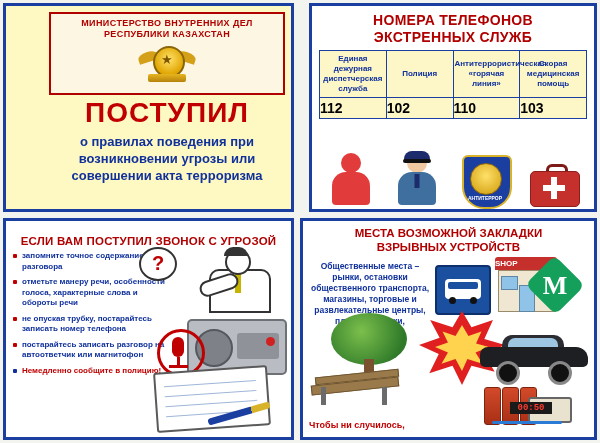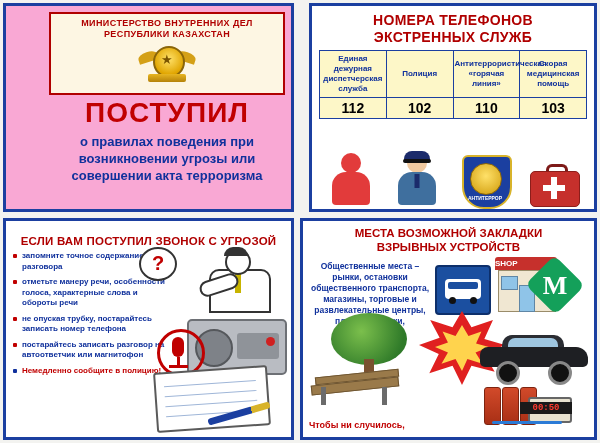--- a/index.html
+++ b/index.html
@@ -20,21 +20,21 @@
   }
   .panel{
     position:relative;
     box-sizing:border-box;
     border:3px solid #1b3fa0;
     margin:3px;
     background:#ffffff;
     overflow:hidden;
   }
   
-  .p1{background:#f9a8d4;padding-left:37px;}
+  .p1{background:#fef9c3;padding-left:37px;}
   .p1 .ministry{
     margin:6px 6px 0 6px;
     border:2px solid #b00000;
     background:#fdf6e3;
     text-align:center;
     padding:4px 2px 3px 2px;
   }
   .p1 .ministry .l1,.p1 .ministry .l2{
     color:#b00000;
     font-weight:bold;
@@ -109,21 +109,21 @@
     line-height:10px;
     padding:3px 1px;
     vertical-align:middle;
   }
   table.phones td{
     border:1px solid #1b3fa0;
     background:#fdf7c8;
     color:#000;
     font-size:14px;
     font-weight:bold;
-    text-align:center;
+    text-align:left;
     padding:2px 0;
   }
   .p2 .icons{
     position:absolute;left:0;right:0;bottom:2px;
     display:flex;justify-content:space-around;align-items:flex-end;
     padding:0 6px;
   }
   
   .fig{position:relative;width:46px;height:56px;}
   .fig .head{position:absolute;left:50%;transform:translateX(-50%);top:2px;width:20px;height:20px;border-radius:50%;}
@@ -252,21 +252,21 @@
   .car{position:absolute;right:6px;bottom:60px;width:108px;height:44px;}
   .car .body{position:absolute;left:0;top:14px;width:108px;height:20px;background:#1e1f23;border-radius:8px 12px 5px 5px;}
   .car .cab{position:absolute;left:22px;top:2px;width:62px;height:16px;background:#2b2d33;border-radius:10px 10px 0 0;}
   .car .glass{position:absolute;left:28px;top:5px;width:50px;height:11px;background:#9fc6e0;border-radius:7px 7px 0 0;}
   .car .w1{position:absolute;left:16px;top:28px;width:18px;height:18px;border-radius:50%;background:#111;border:3px solid #888;}
   .car .w2{position:absolute;right:16px;top:28px;width:18px;height:18px;border-radius:50%;background:#111;border:3px solid #888;}
   .bomb{position:absolute;right:18px;bottom:4px;width:96px;height:46px;}
   .bomb .stick{position:absolute;top:0;width:15px;height:36px;background:linear-gradient(#d24a2a,#a82f15);border-radius:3px;border:1px solid #7d2410;}
   .bomb .s1{left:4px;} .bomb .s2{left:22px;} .bomb .s3{left:40px;}
   .bomb .timer{position:absolute;right:4px;top:10px;width:40px;height:22px;background:#e8e2cf;border:2px solid #666;border-radius:3px;}
-  .bomb .disp{position:absolute;right:4px;top:15px;width:52px;height:12px;background:#1a1a1a;color:#ff3b2f;font-size:9px;font-weight:bold;text-align:center;line-height:12px;font-family:"Liberation Mono",monospace;}
+  .bomb .disp{position:absolute;right:24px;top:15px;width:42px;height:12px;background:#1a1a1a;color:#ff3b2f;font-size:9px;font-weight:bold;text-align:center;line-height:12px;font-family:"Liberation Mono",monospace;}
   .bomb .wire{position:absolute;left:12px;top:34px;width:70px;height:3px;background:#2b7bd6;border-radius:2px;}
 </style>
 </head>
 <body>
 
 <div class="poster">
 
   <div class="panel p1">
     <div class="ministry">
       <div class="l1">МИНИСТЕРСТВО ВНУТРЕННИХ ДЕЛ</div>

